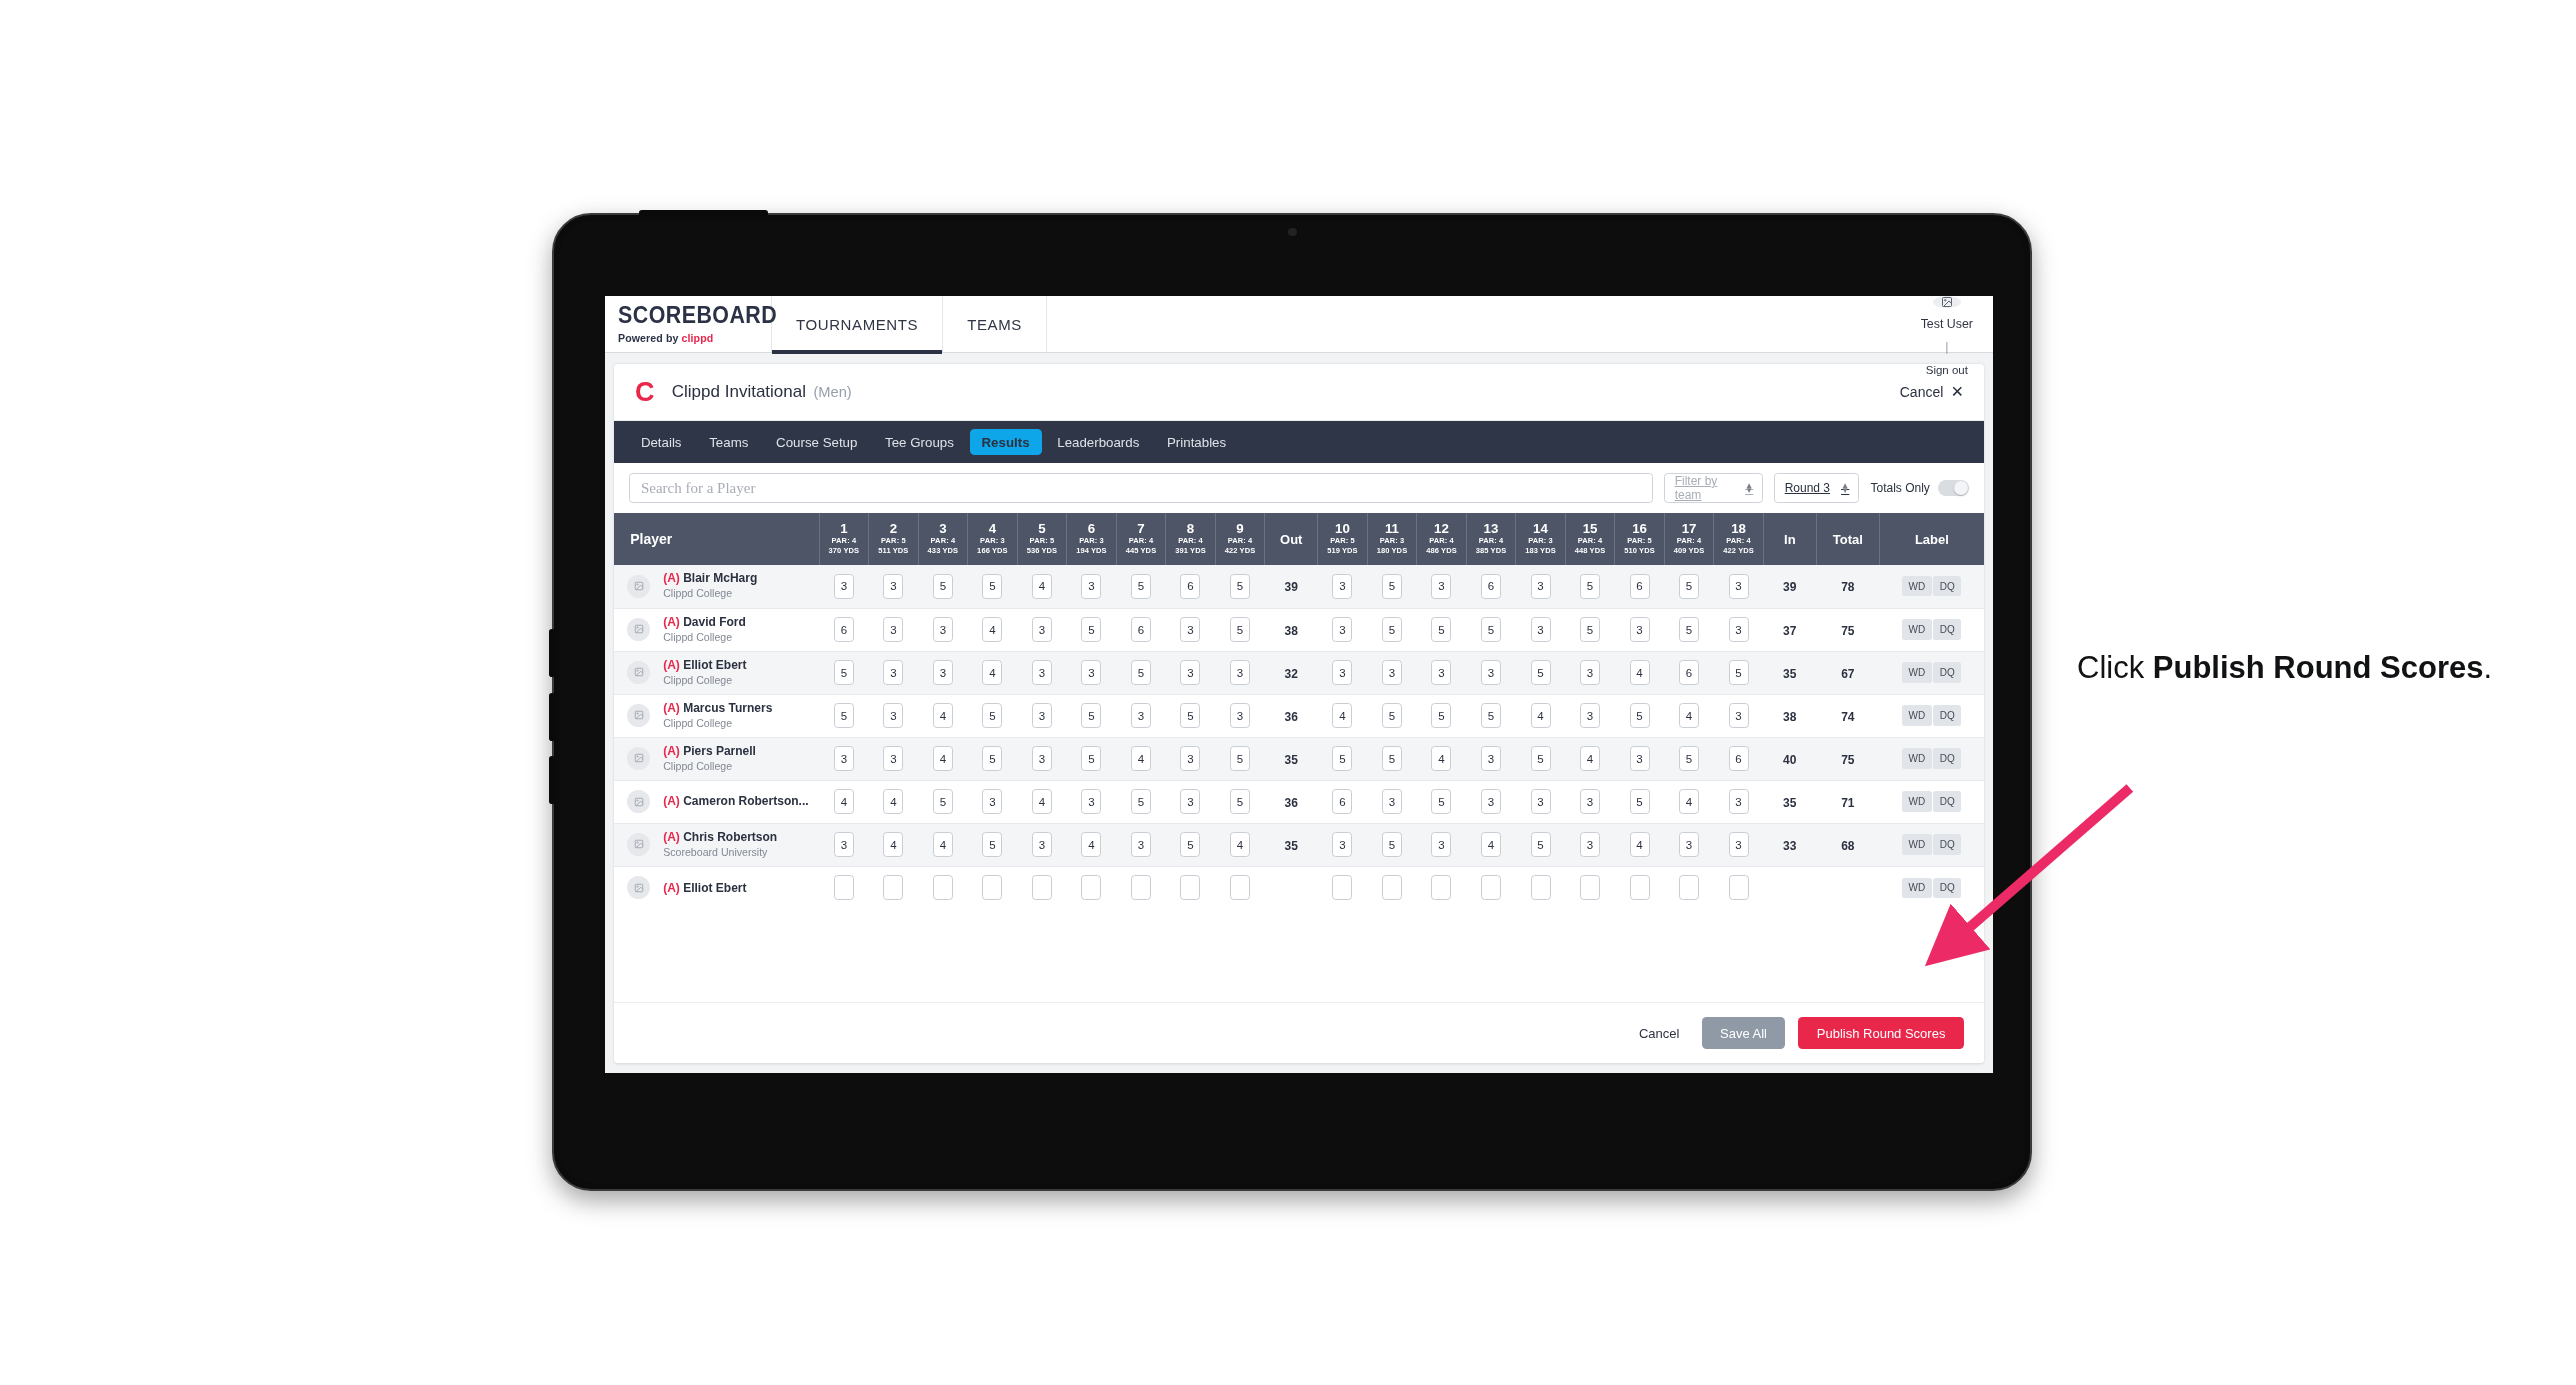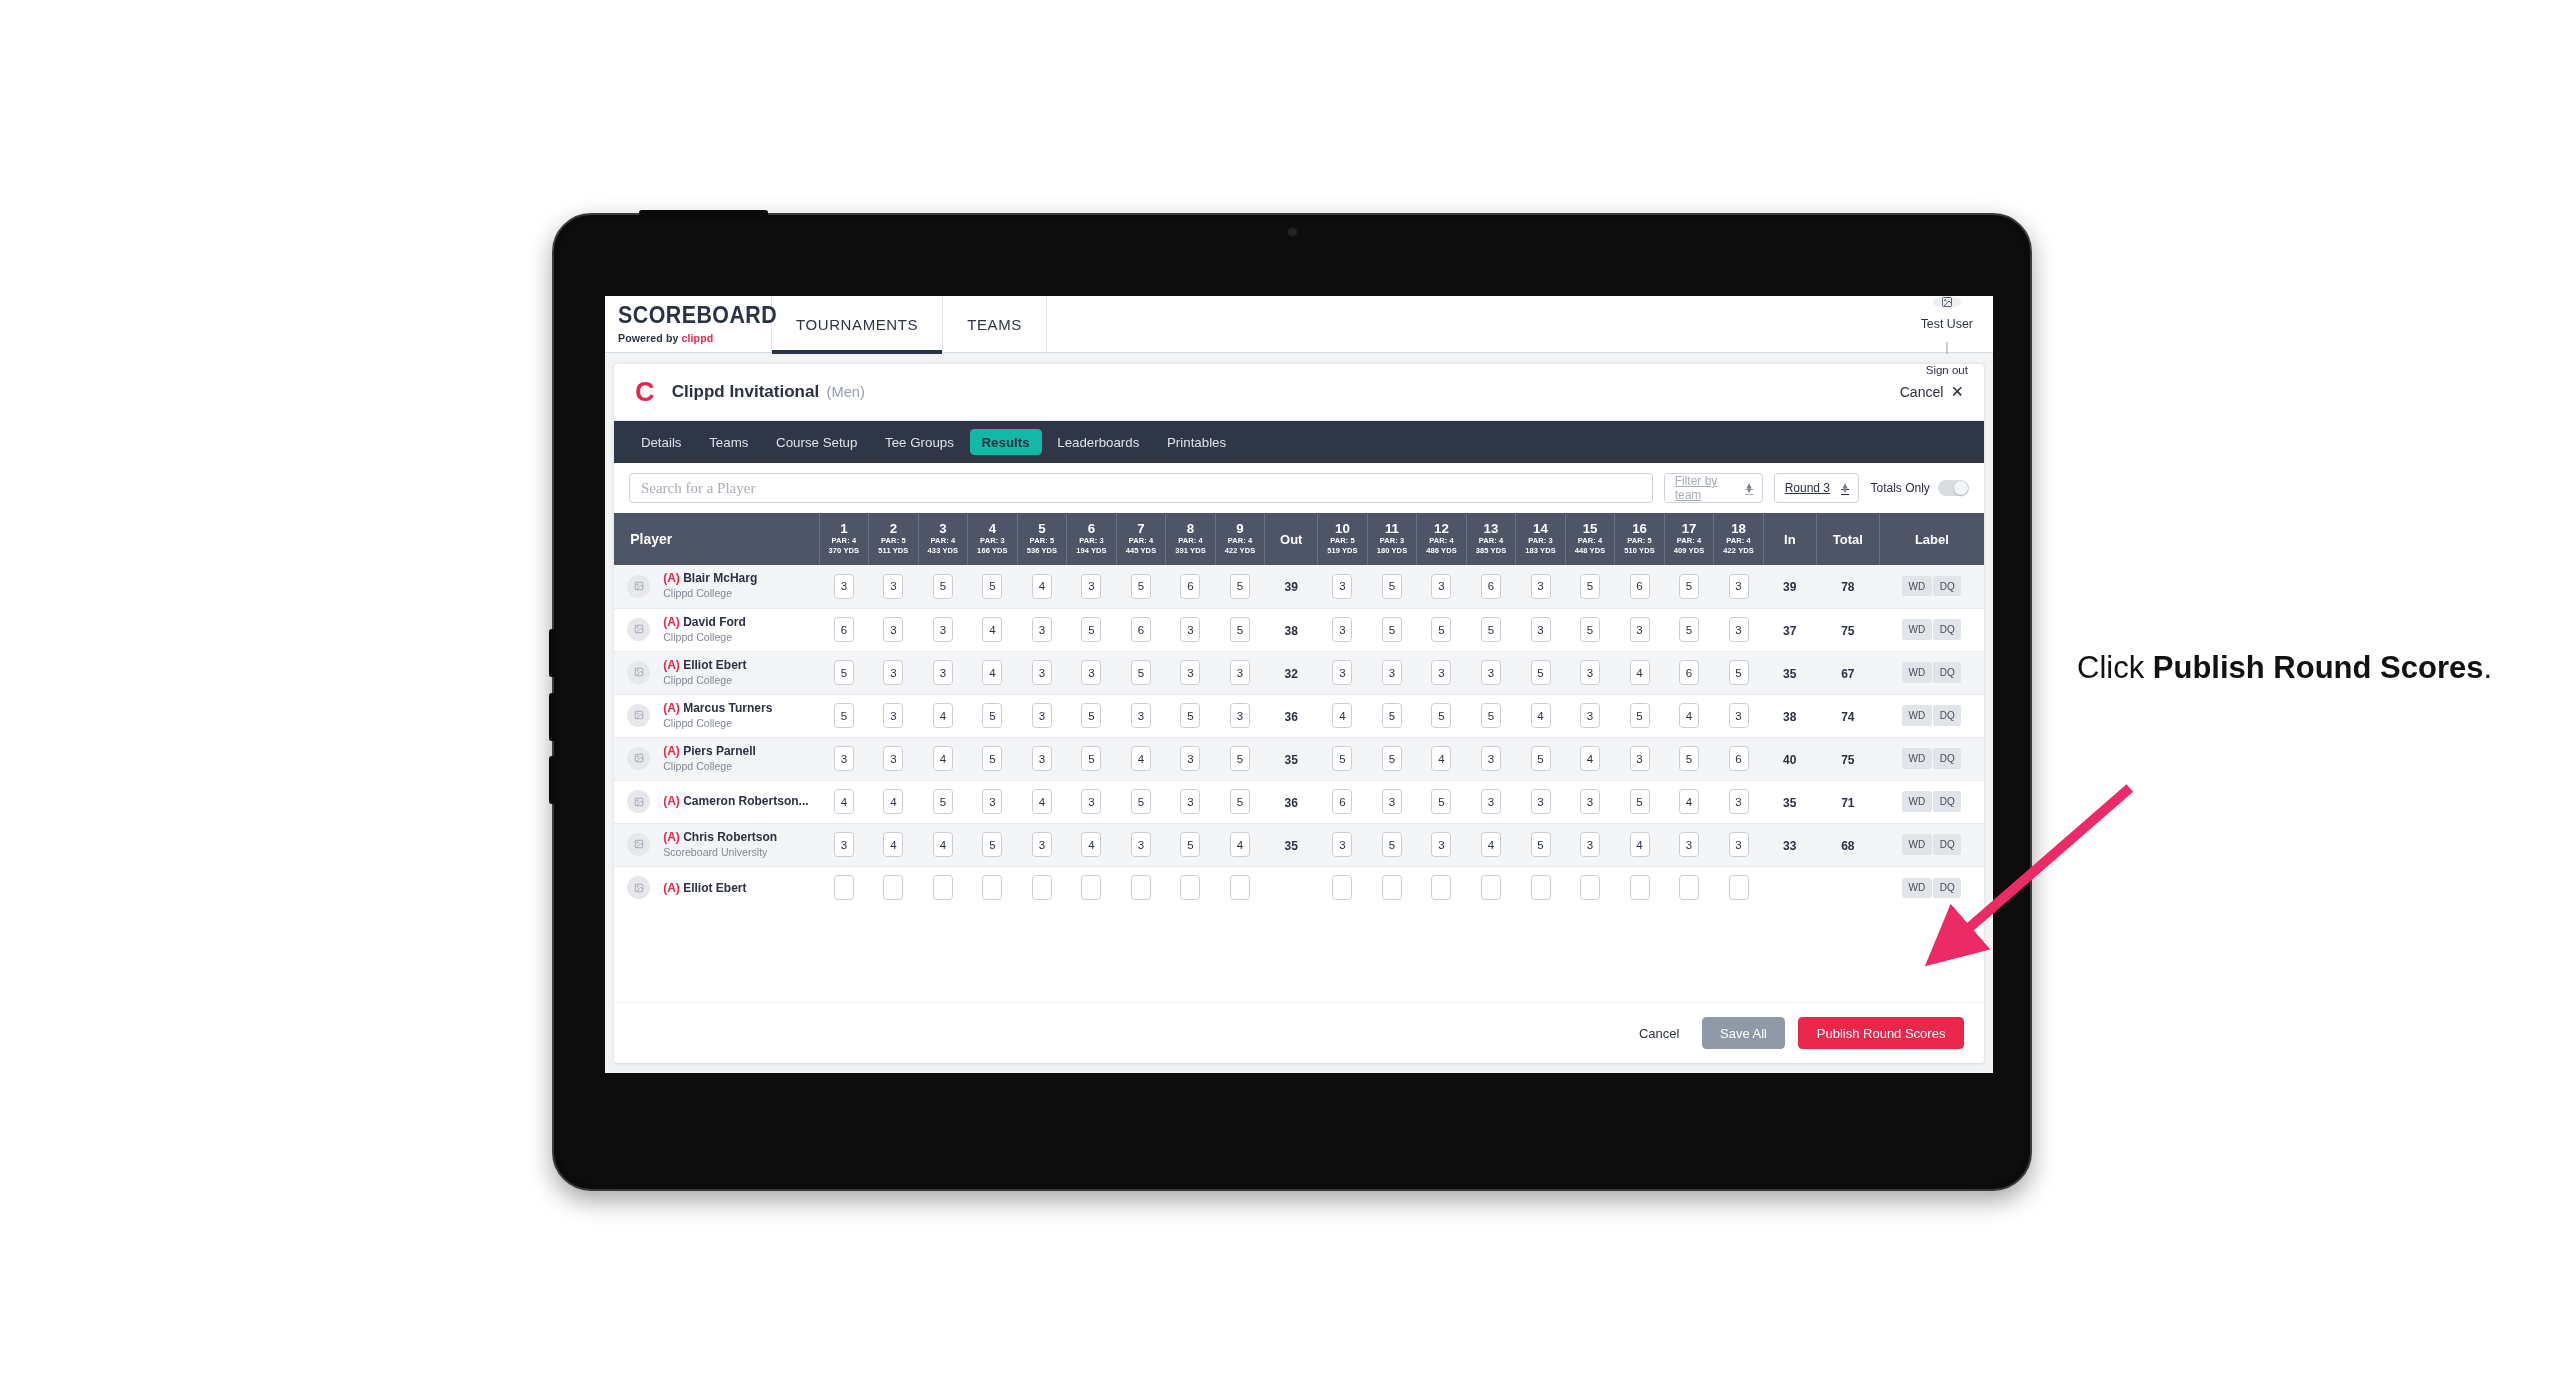--- a/index.html
+++ b/index.html
@@ -89,35 +89,35 @@
 
   .card-head {
     height: 57px; display:flex; align-items:center; padding: 0 20px 0 16.6px;
     border-bottom: 0.9px solid #eceef0;
   }
   .tlogo {
     width: 28px; height:28px; display:flex; align-items:center; justify-content:center;
     color:#e8274b; font-size:27px; font-weight:700; font-family:"Liberation Sans",sans-serif;
     line-height:1; margin-right: 13px;
   }
-  .tname { font-size:17px; color:#2b3140;font-weight:bold; }
+  .tname { font-size:17px; color:#2b3140; }
   .tgender { font-size:14.7px; color:#98a0ac; margin-left:7.4px; }
   .card-head-right { margin-left:auto; display:flex; align-items:center; gap:7.4px; cursor:pointer;}
   .cancel-x { font-size:14px; color:#2b3140; }
   .x-glyph { font-size:15.6px; color:#2b3140; line-height:1;}
 
   
   .subtabs {
     background:#2e3648; height:42px; display:flex; align-items:center;
     padding-left: 14.7px; gap: 3.7px;
   }
   .subtab {
     font-size:13.3px; color:#dfe2e7; padding: 5.5px 12px; border-radius:4.6px; cursor:pointer;
   }
-  .subtab.active { background:#14b8a6; color:#2b3140; font-weight:600; }
+  .subtab.active { background:#0ea5e9; color:#2b3140; font-weight:600; }
 
   
   .toolbar {
     height:50px; display:flex; align-items:center; gap:11px; padding: 0 14.7px;
     background:#fff;
   }
   .search-input {
     flex:1; height:30px; border:0.9px solid #cfd3d9; border-radius:3.7px;
     font-size:15px; color:#8b919b; padding: 0 11px; background:#fff;
     font-family:Liberation Serif, serif;

